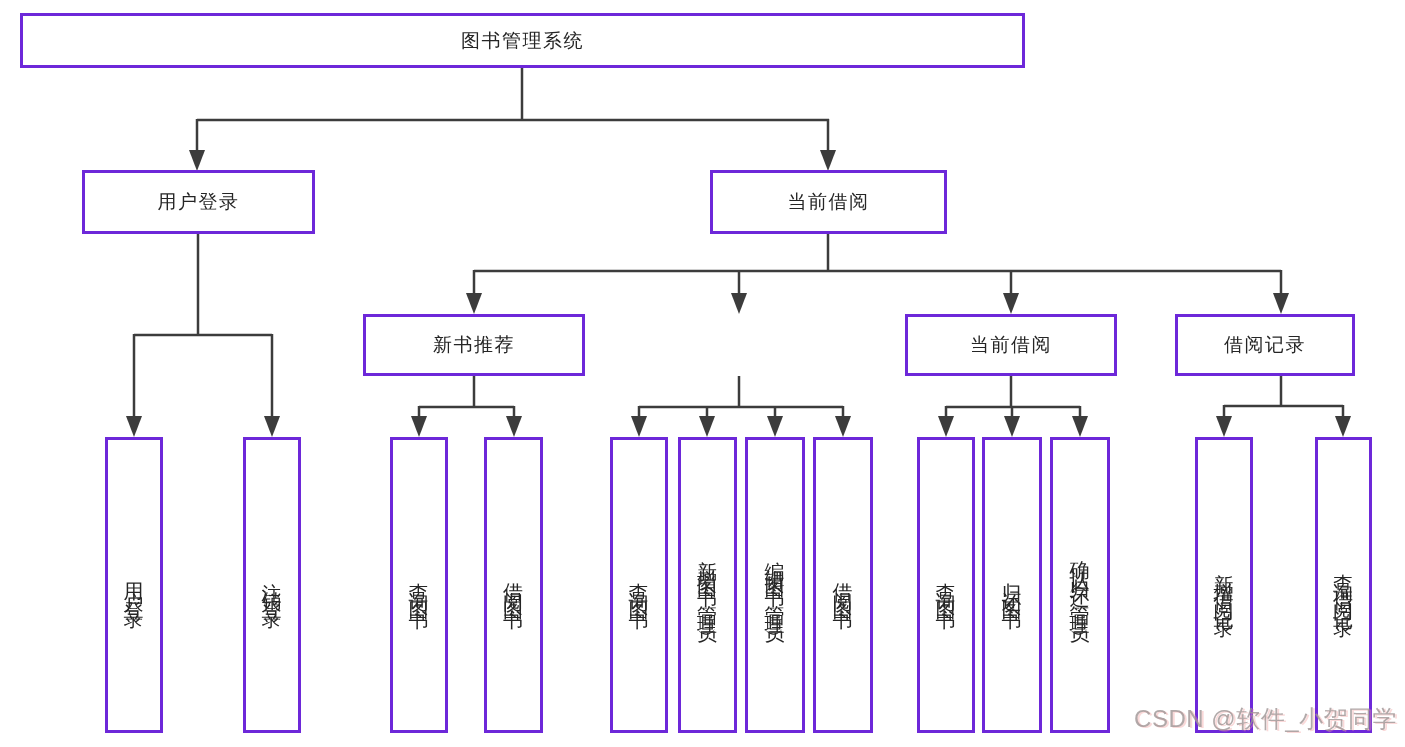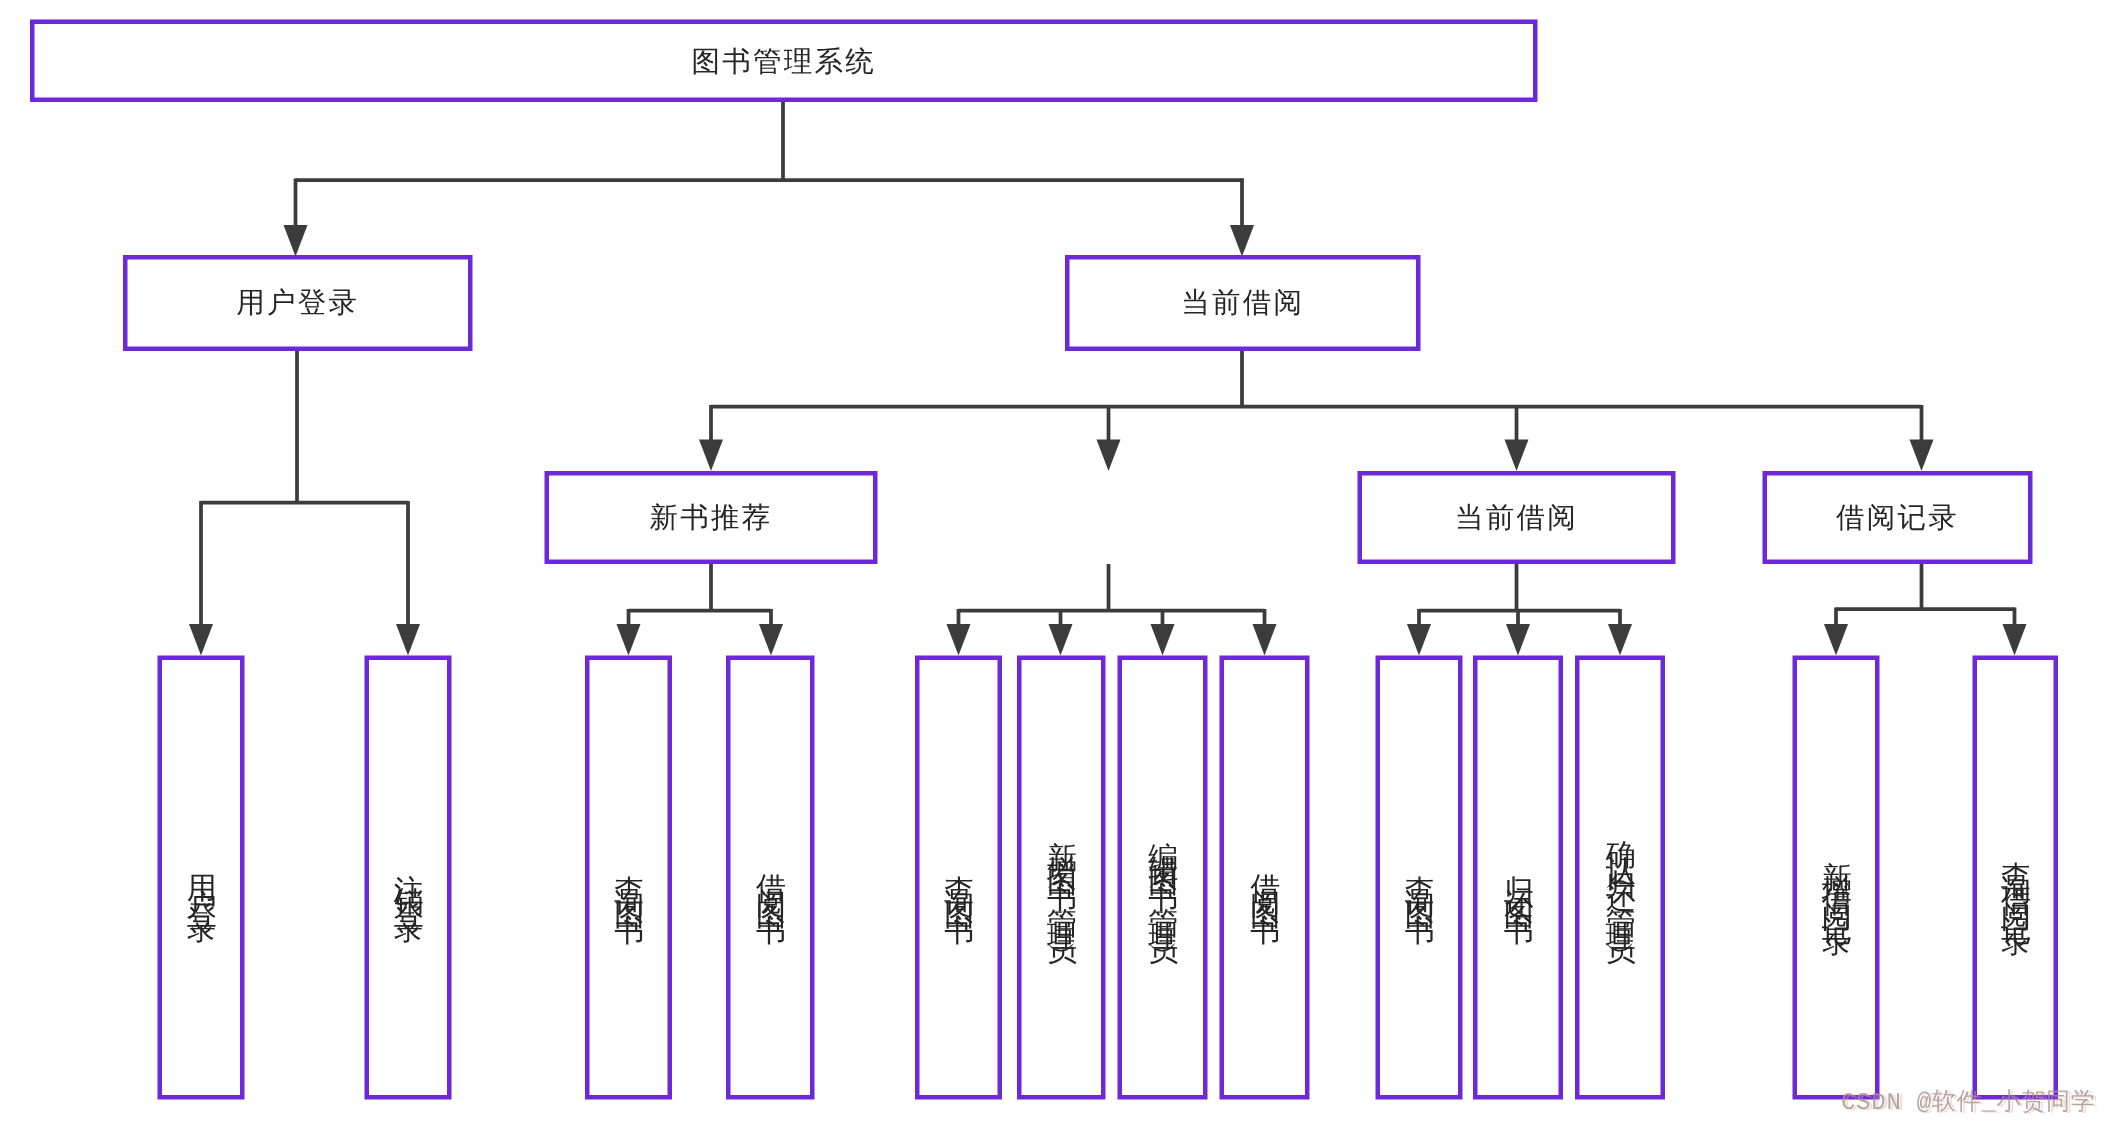--- a/index.html
+++ b/index.html
@@ -16,25 +16,24 @@
     z-index:2;
   }
   .hbox span{
     font-size:19px;letter-spacing:1.5px;white-space:nowrap;color:#252525;
   }
   .vbox span{
     writing-mode:vertical-rl;text-orientation:mixed;
     font-size:20px;letter-spacing:9px;color:#252525;line-height:1;
   }
   .watermark{
-    position:absolute;right:8px;bottom:2px;z-index:3;
-    font-size:16px;letter-spacing:0.5px;white-space:nowrap;
+    position:absolute;right:8px;bottom:12px;z-index:3;
+    font-size:24px;letter-spacing:0.5px;white-space:nowrap;
     color:rgba(158,148,148,0.8);
     text-shadow:2px 1px 0 rgba(243,160,160,0.4);
-    font-family:Liberation Mono, monospace;
   }
 </style>
 </head>
 <body>
 
 <div class="canvas">
 
   <svg class="connectors" width="1405" height="747" viewBox="0 0 1405 747">
 
     <g>

